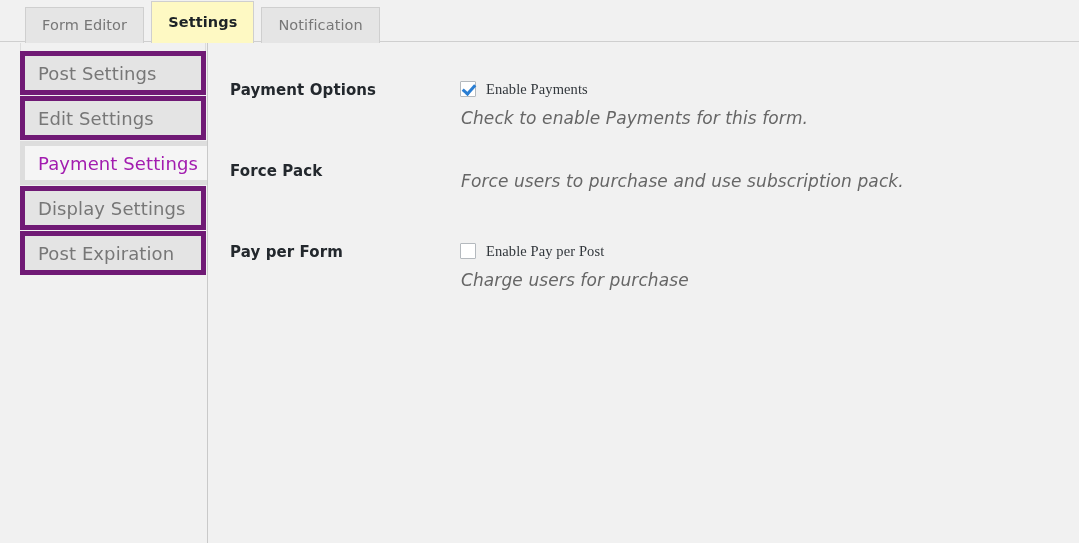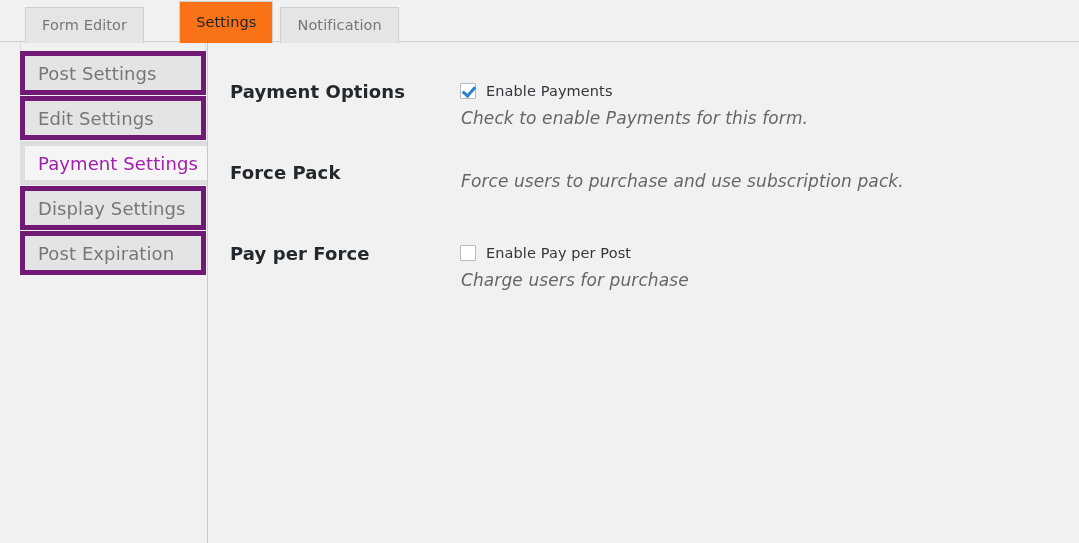--- a/index.html
+++ b/index.html
@@ -63,27 +63,26 @@
     background: #e5e5e5;
     color: #777777;
     font-size: 14.5px;
     line-height: 1;
     letter-spacing: 0.1px;
     cursor: pointer;
     user-select: none;
     top: 1px;
   }
   .tab.active {
-    background: #f97316;
+    background: #fef9c3;
     color: #1d2327;
-    font-weight: normal;
+    font-weight: bold;
     height: 42px;
     top: 1px;
     z-index: 6;
-    margin-left: 28px;
   }
 
   
   .body-area {
     position: absolute;
     left: 0;
     top: 43px;
     width: 1079px;
     height: 500px;
     background: #f1f1f1;
@@ -160,38 +159,39 @@
   }
   .setting-row {
     position: absolute;
     left: 0;
     width: 871px;
   }
   .row-label {
     position: absolute;
     left: 22px;
     top: 0;
-    font-size: 18px;
+    font-size: 15px;
     font-weight: bold;
     color: #23282d;
     letter-spacing: 0.1px;
     white-space: nowrap;
   }
   .row-field {
     position: absolute;
     left: 252px;
     top: 0;
     width: 600px;
   }
   .checkbox-line {
     display: flex;
-    align-items: flex-end;
+    align-items: flex-start;
     height: 18px;
     cursor: pointer;
     user-select: none;
+    font-family: Liberation Serif, serif;
   }
   .checkbox {
     position: relative;
     width: 16px;
     height: 16px;
     box-sizing: border-box;
     border: 1px solid #b4b9be;
     background: #ffffff;
     flex: 0 0 auto;
     border-radius: 1px;
@@ -291,21 +291,21 @@
       </div>
 
       <div class="setting-row" style="top:119px;">
         <div class="row-label">Force Pack</div>
         <div class="row-field">
           <div class="row-desc">Force users to purchase and use subscription pack.</div>
         </div>
       </div>
 
       <div class="setting-row" style="top:200px;">
-        <div class="row-label">Pay per Force</div>
+        <div class="row-label">Pay per Form</div>
         <div class="row-field">
           <div class="checkbox-line">
             <span class="checkbox"></span>
             <span class="checkbox-label">Enable Pay per Post</span>
           </div>
           <div class="row-desc">Charge users for purchase</div>
         </div>
       </div>
 
     </div>

